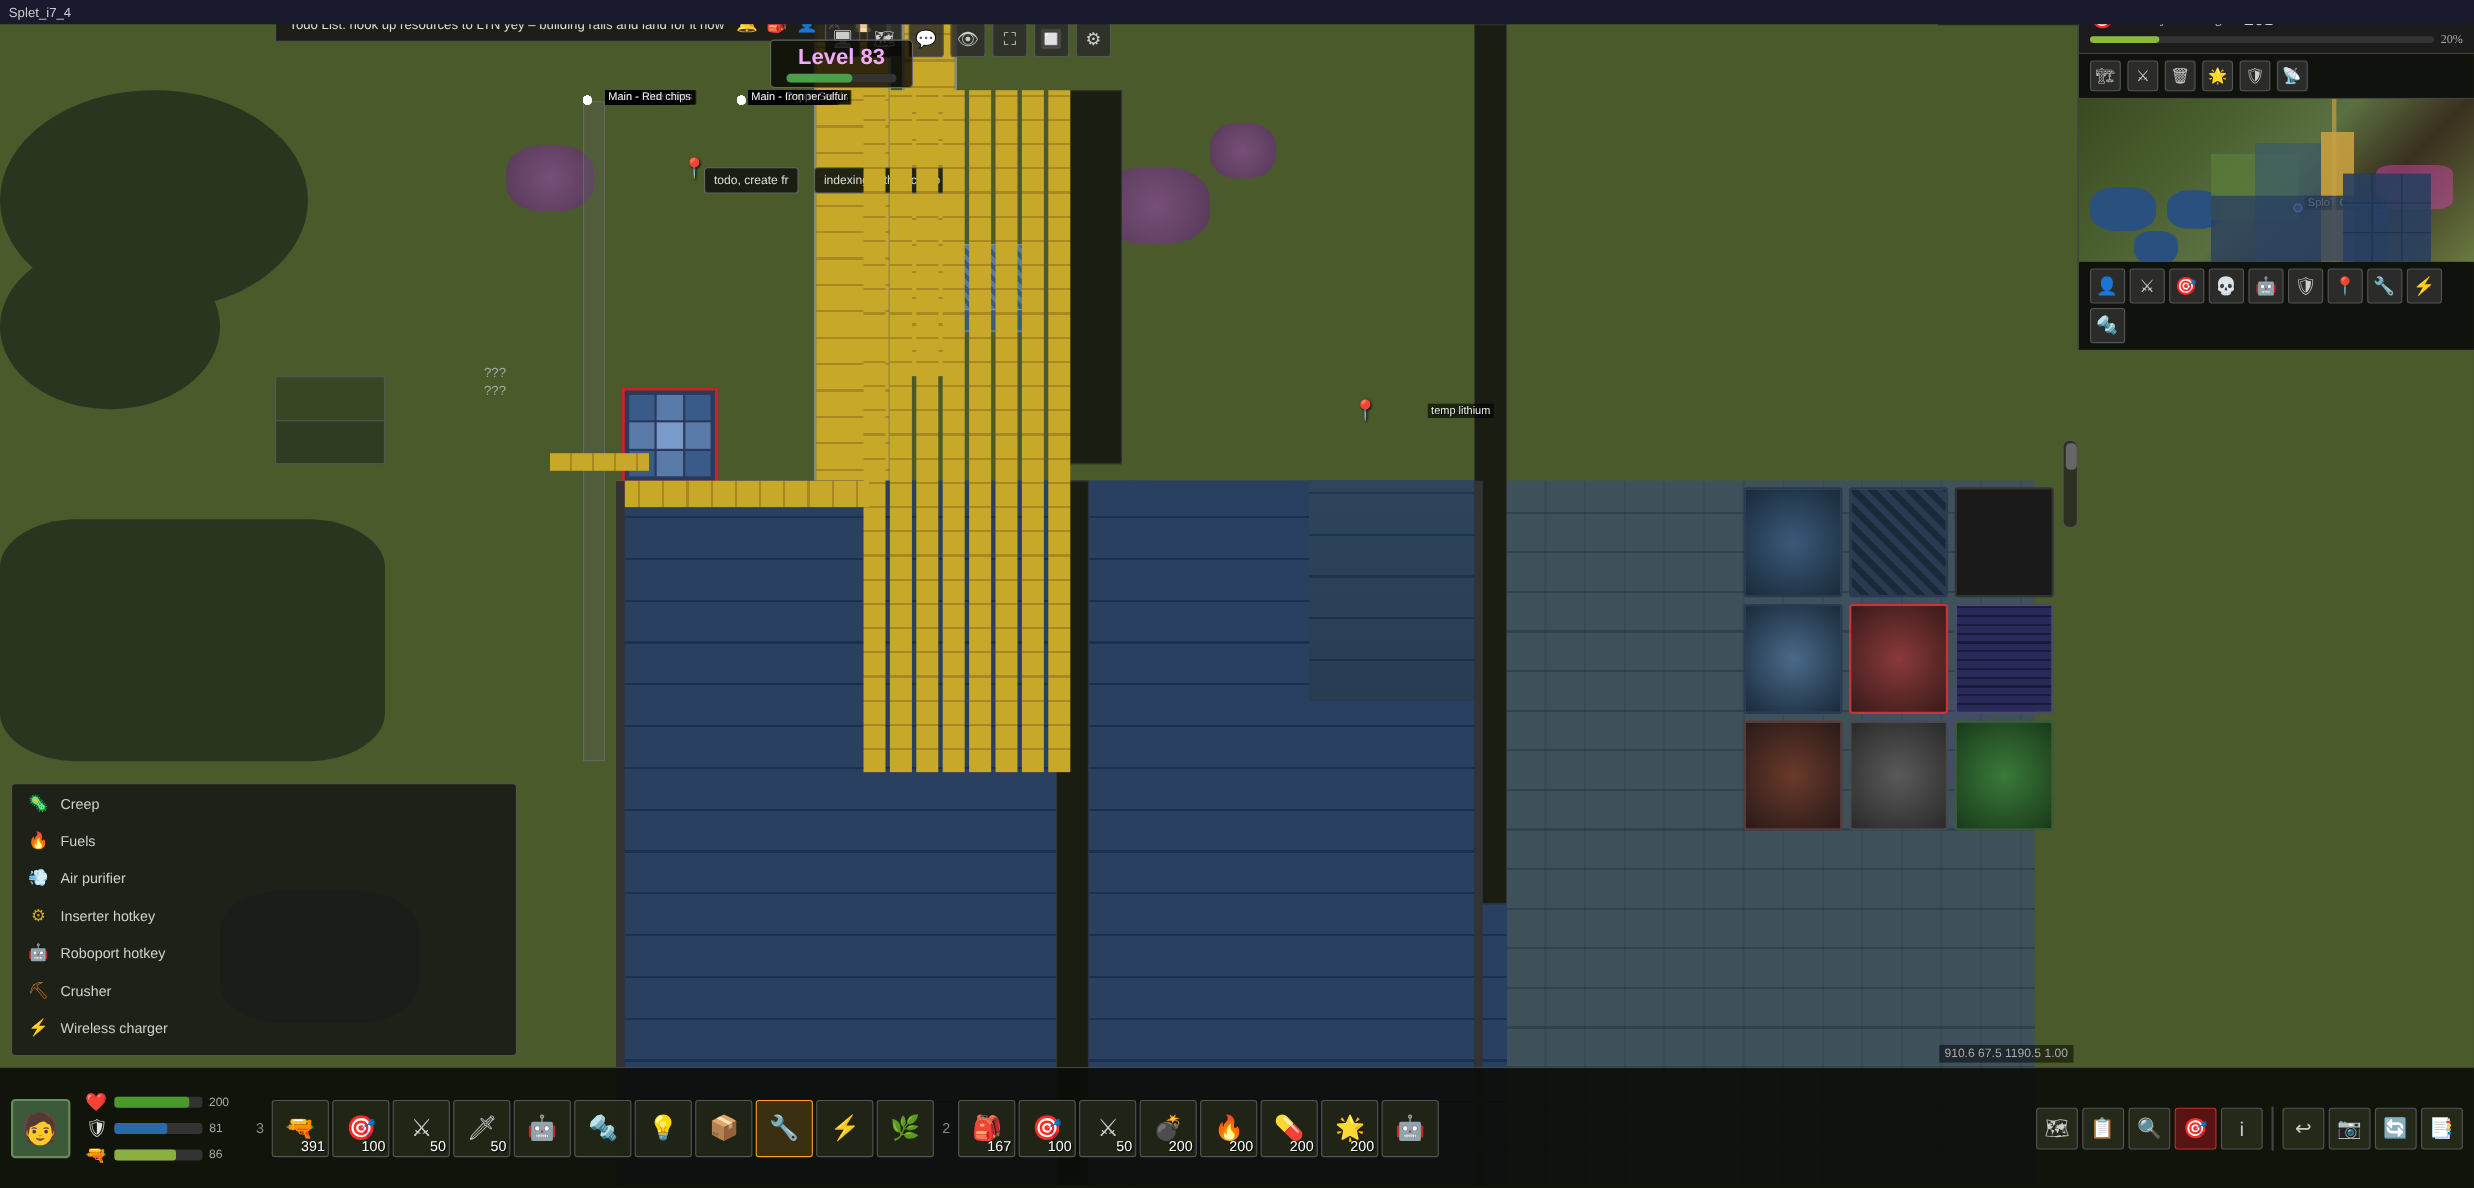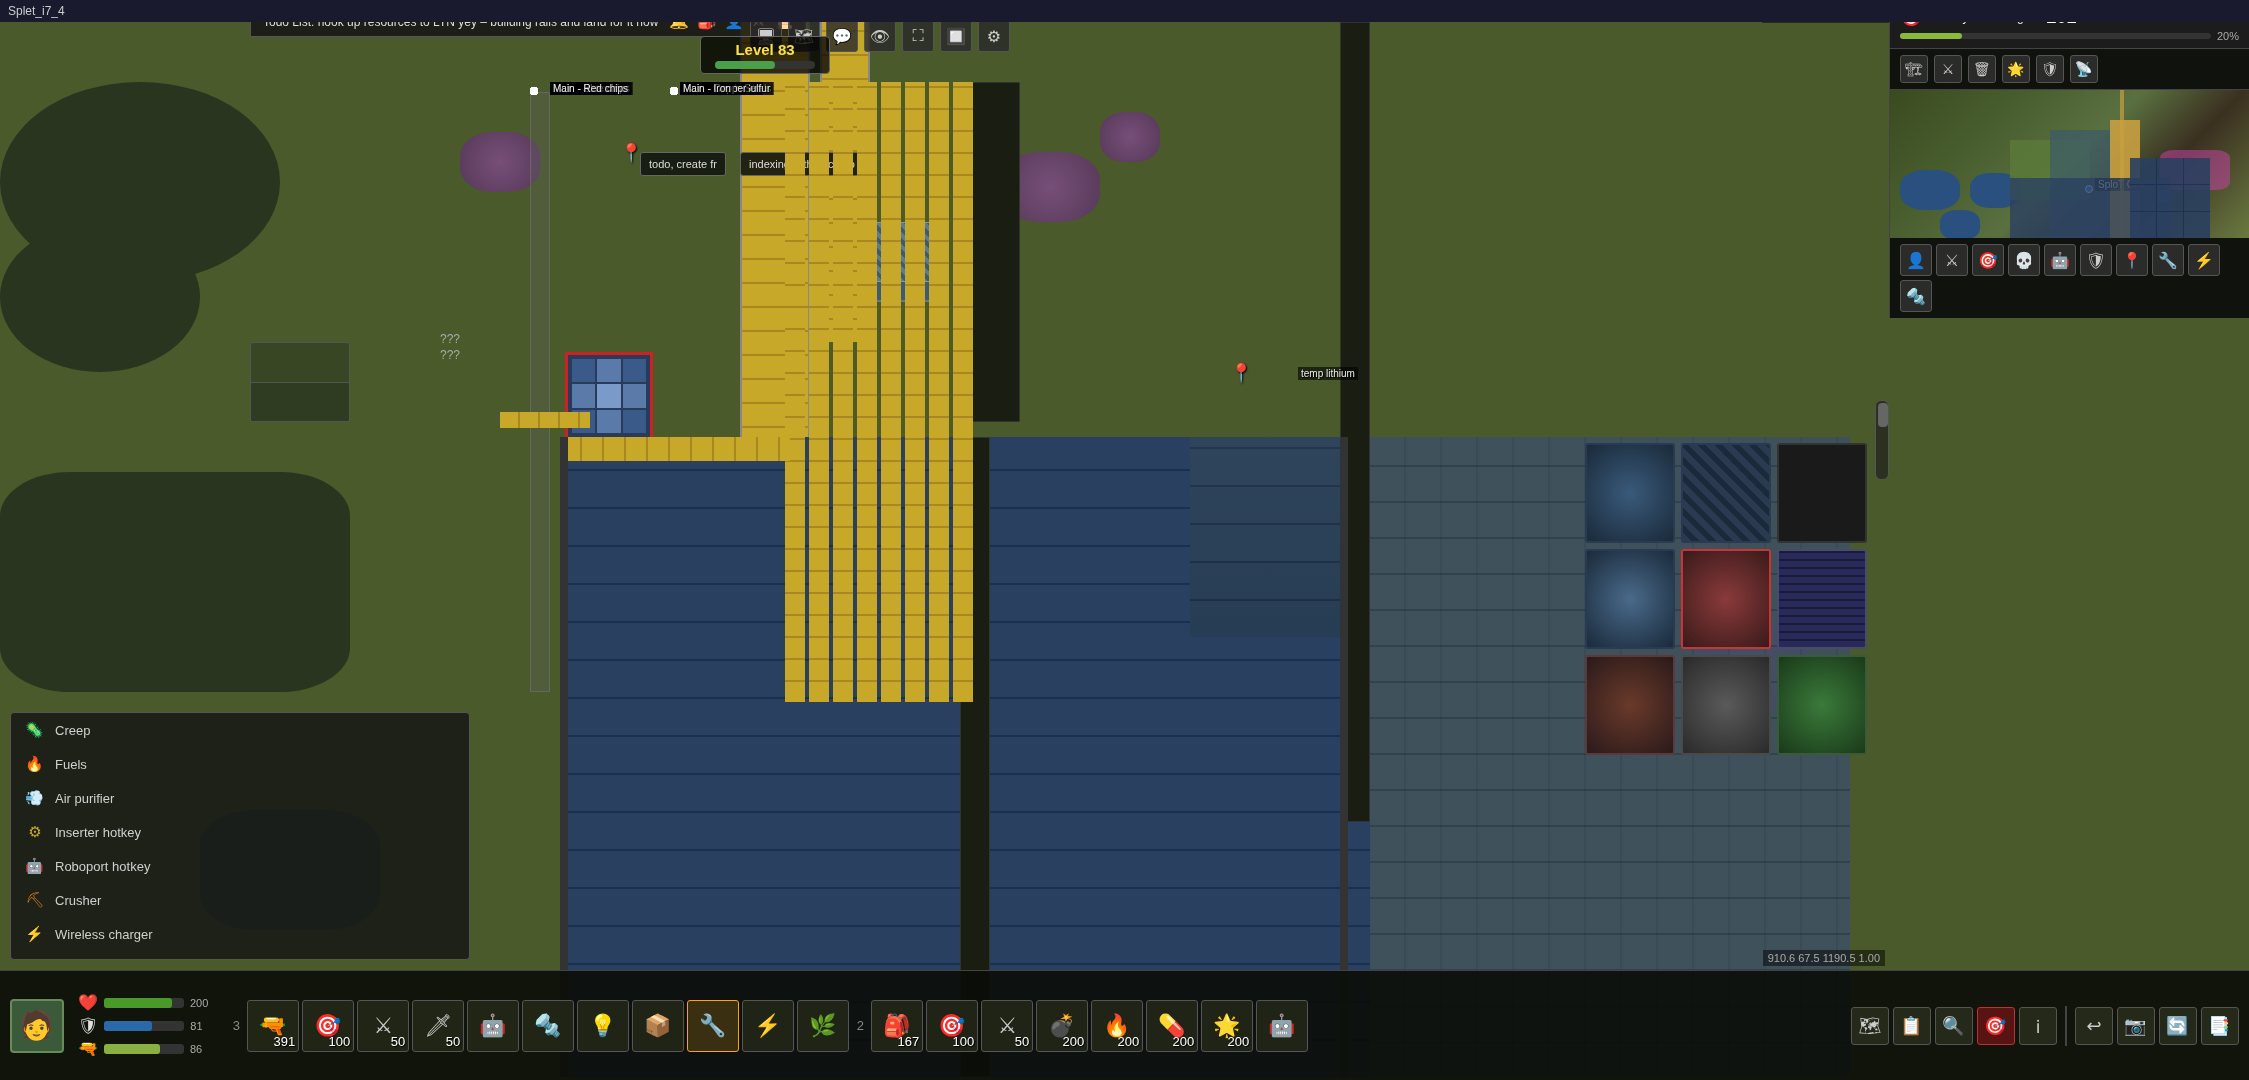--- a/index.html
+++ b/index.html
@@ -72,23 +72,23 @@
       background: rgba(0,0,0,0.75);
       border: 1px solid #666;
       border-radius: 4px;
       padding: 4px 14px;
       display: flex;
       flex-direction: column;
       align-items: center;
       min-width: 120px;
     }
     #level-display .level-text {
-      font-size: 15px;
+      font-size: 20px;
       font-weight: bold;
-      color: #fde047;
+      color: #f0abfc;
     }
     #level-bar-bg {
       width: 100px;
       height: 8px;
       background: #333;
       border-radius: 4px;
       margin-top: 3px;
     }
     #level-bar-fill {
       height: 8px;
@@ -134,20 +134,21 @@
       z-index: 50;
     }
     #minimap-header {
       display: flex;
       align-items: center;
       padding: 6px 10px;
       background: rgba(30,30,30,0.9);
       border-bottom: 1px solid #444;
       gap: 8px;
       flex-wrap: wrap;
+      font-family: Liberation Serif, serif;
     }
     #artillery-info {
       color: #eee;
       font-size: 12px;
       flex: 1;
     }
     #artillery-bar-wrap {
       width: 100%;
       display: flex;
       align-items: center;

